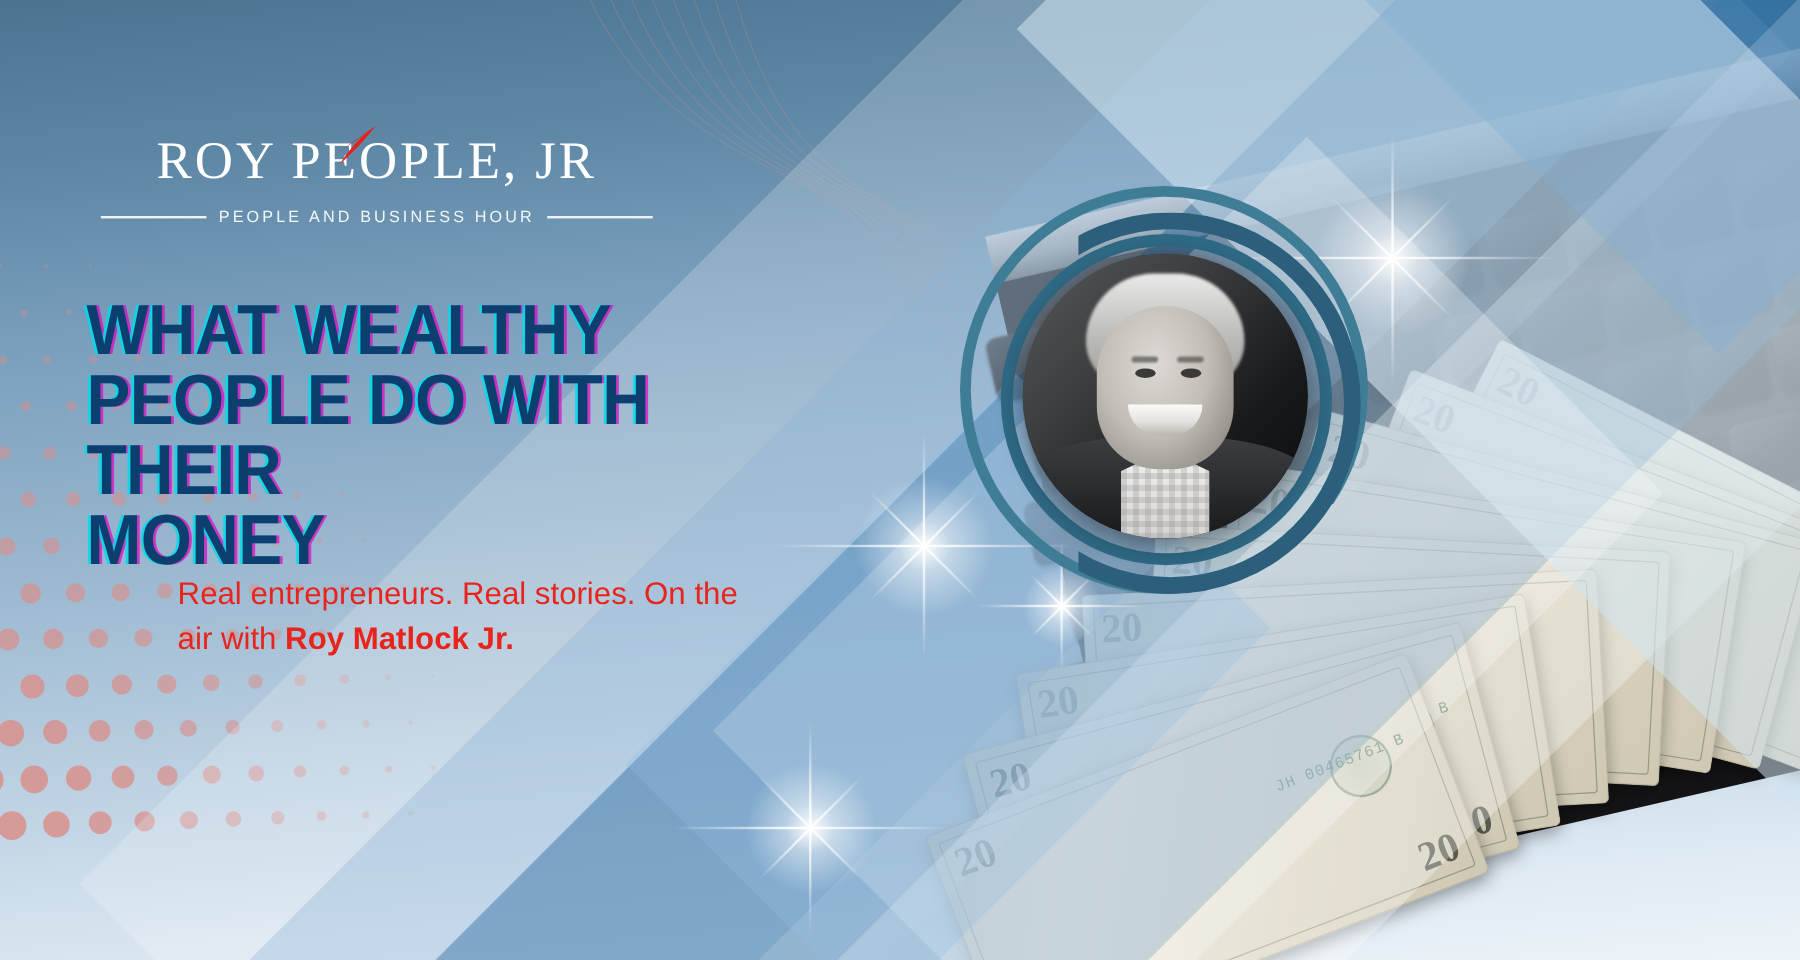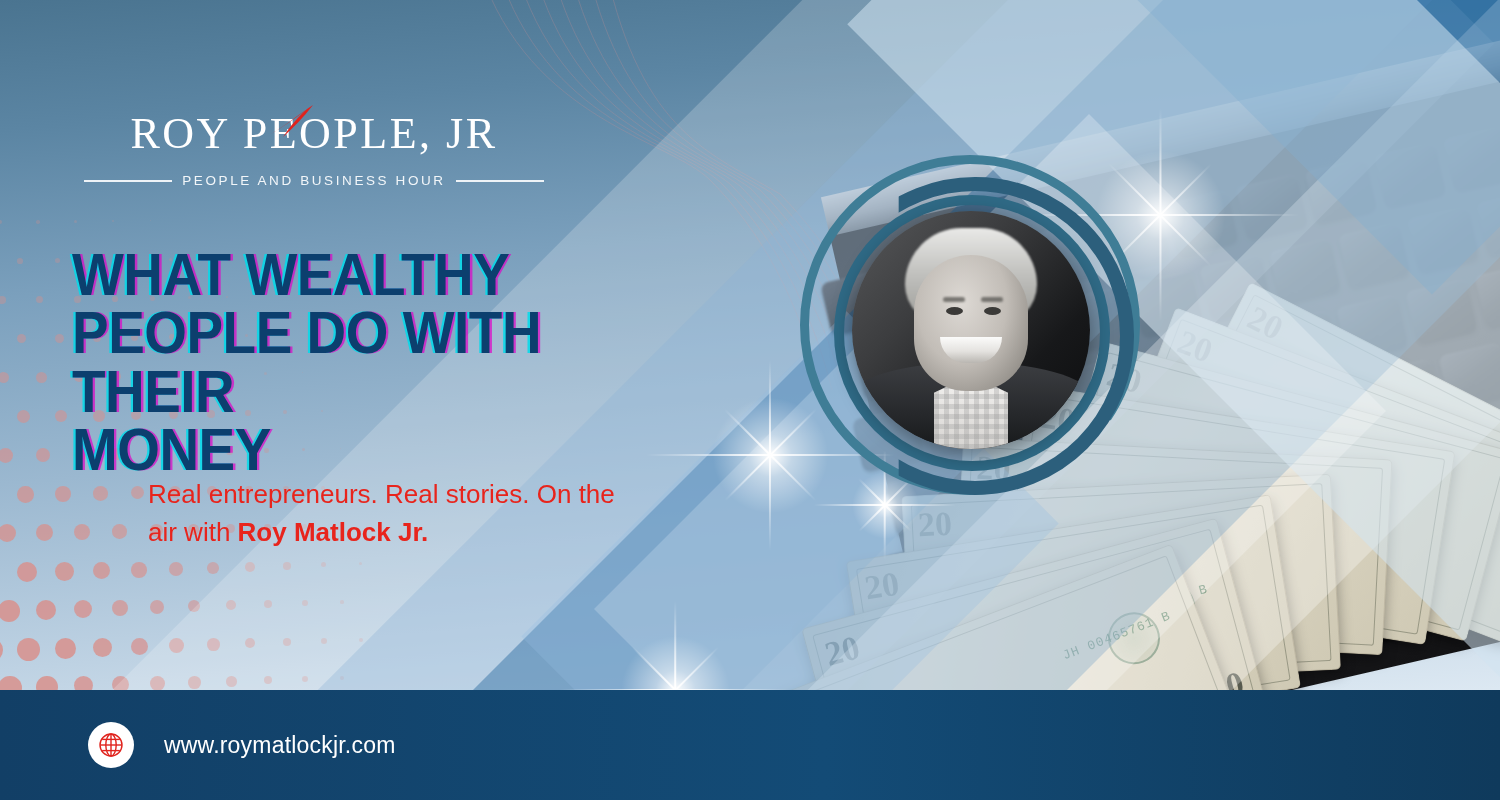--- a/index.html
+++ b/index.html
@@ -548,28 +548,13 @@
   <div class="headline">
     <div>WHAT WEALTHY</div>
     <div>PEOPLE DO WITH THEIR</div>
     <div>MONEY</div>
   </div>
 
   <div class="subtitle">
     <span>Real entrepreneurs. Real stories. On the air with </span><b>Roy Matlock Jr.</b>
   </div>
 
-  <div class="footer">
-    <div class="globe-badge">
-      <svg width="30" height="30" viewBox="0 0 30 30" aria-hidden="true">
-        <g fill="none" stroke="#e0231d" stroke-width="1.4">
-          <circle cx="15" cy="15" r="11"></circle>
-          <ellipse cx="15" cy="15" rx="5.2" ry="11"></ellipse>
-          <line x1="4" y1="15" x2="26" y2="15"></line>
-          <line x1="6.2" y1="9.4" x2="23.8" y2="9.4"></line>
-          <line x1="6.2" y1="20.6" x2="23.8" y2="20.6"></line>
-          <line x1="15" y1="4" x2="15" y2="26"></line>
-        </g>
-      </svg>
-    </div>
-    <span class="url">www.roymatlockjr.com</span>
-  </div>
 </div>
 
 </body></html>

